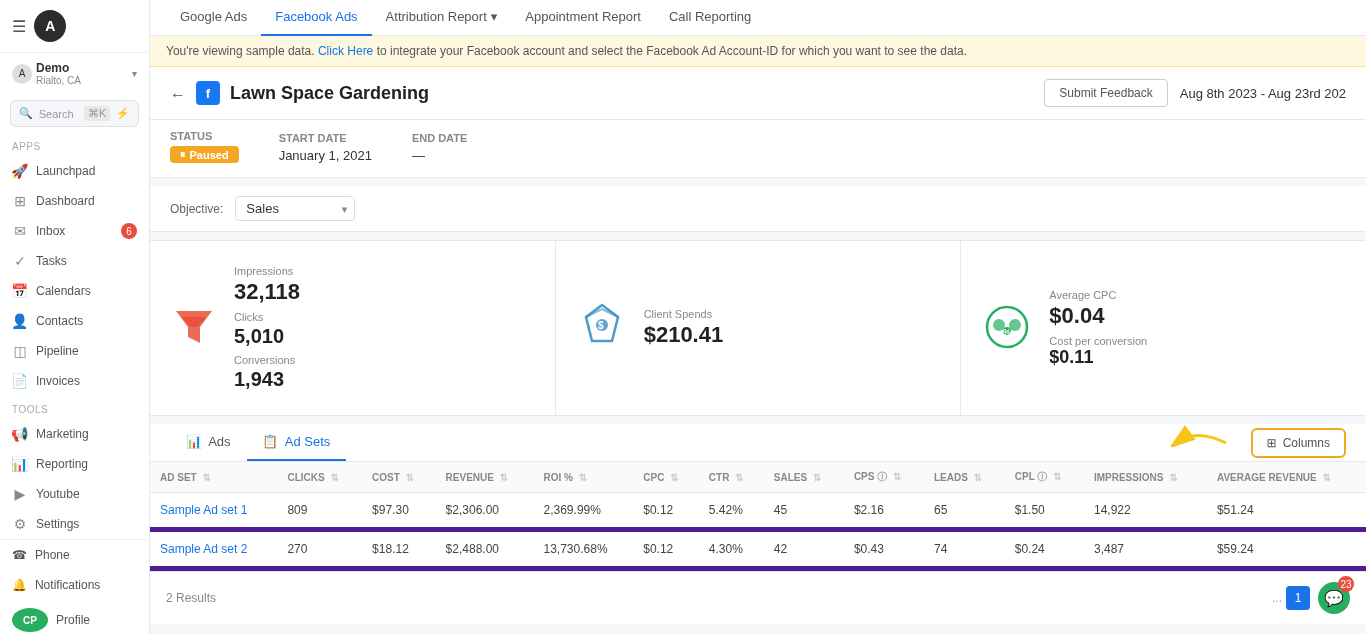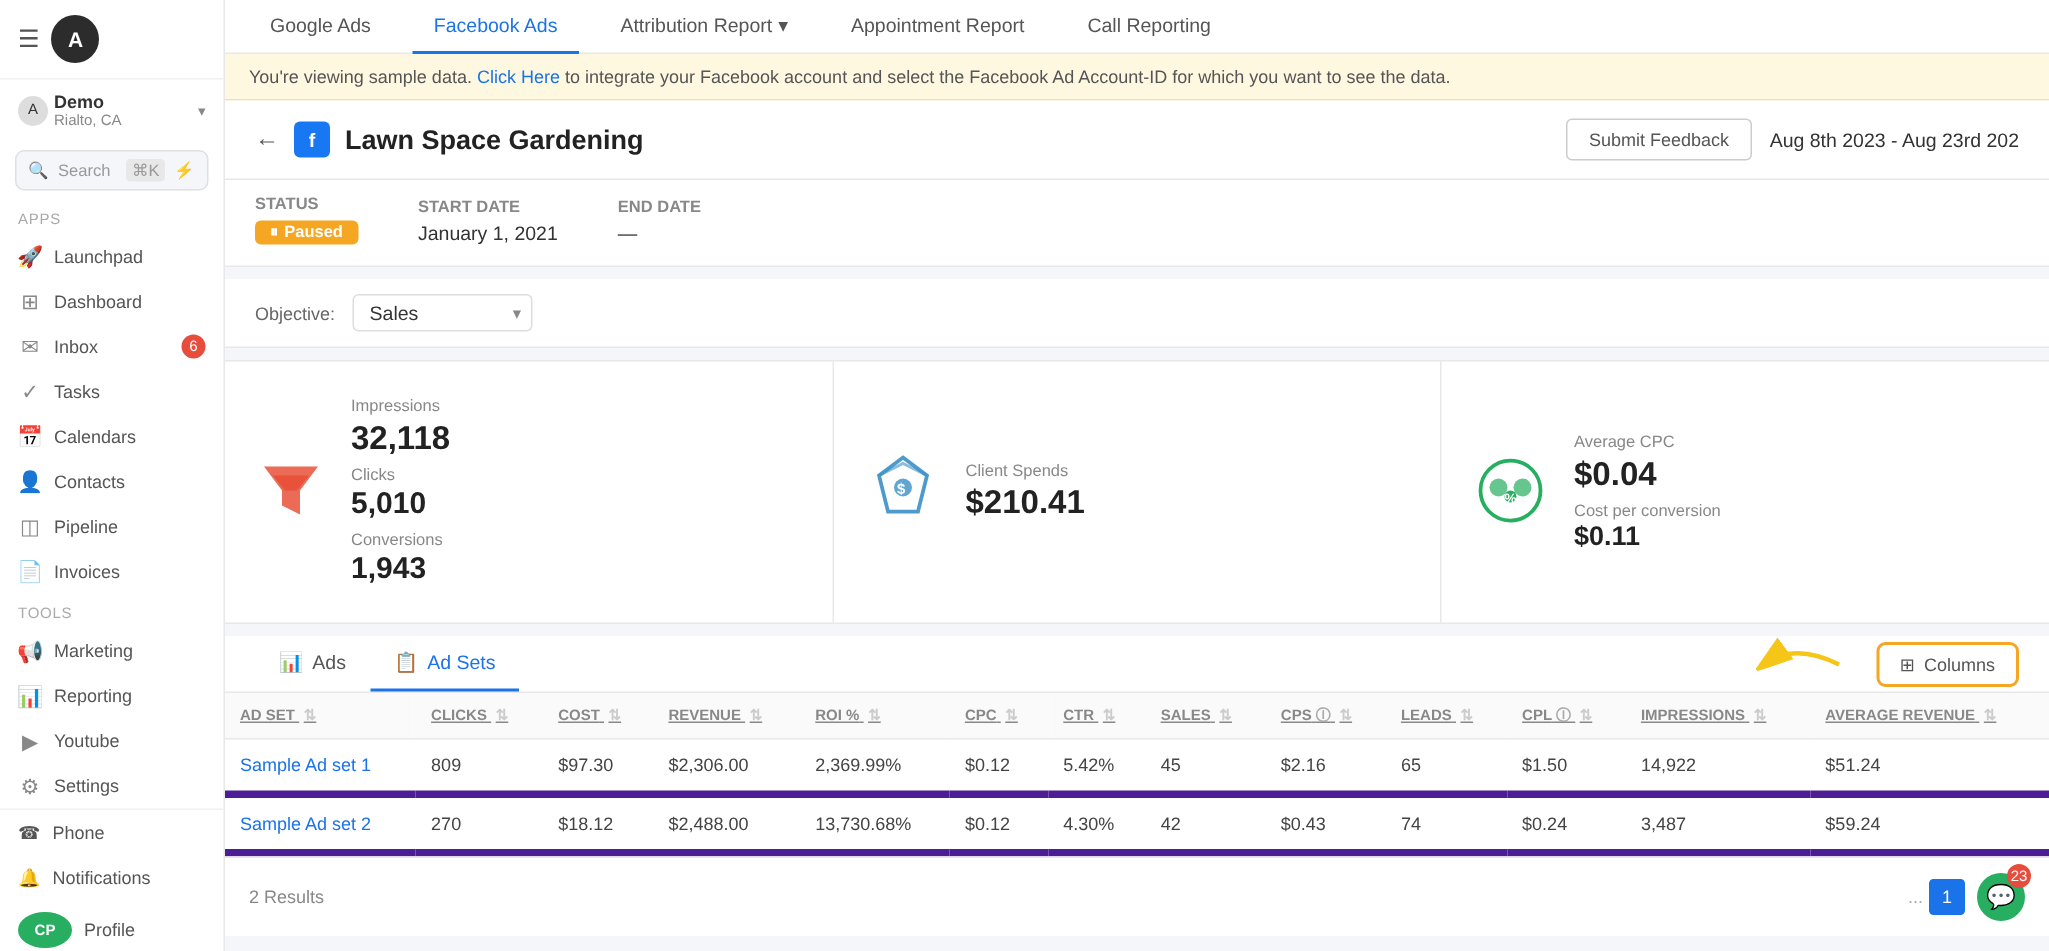--- a/index.html
+++ b/index.html
@@ -23,21 +23,21 @@
     .sidebar-bottom { margin-top: auto; border-top: 1px solid #f0f0f0; }
     .bottom-nav-item { display: flex; align-items: center; gap: 8px; padding: 8px 12px; cursor: pointer; font-size: 12px; color: #555; }
     .profile-icon { width: 36px; height: 24px; border-radius: 50%; background: #27ae60; color: #fff; display: flex; align-items: center; justify-content: center; font-size: 10px; font-weight: bold; }
     .unread-badge { background: #e74c3c; color: #fff; border-radius: 50%; width: 16px; height: 16px; font-size: 10px; display: flex; align-items: center; justify-content: center; margin-left: auto; }
 
     
     .main { flex: 1; display: flex; flex-direction: column; overflow: hidden; }
 
     
     .top-nav { background: #fff; border-bottom: 1px solid #e8e8e8; display: flex; align-items: center; padding: 0 16px; height: 36px; flex-shrink: 0; }
-    .nav-tabs { display: flex; gap: 14px; }
+    .nav-tabs { display: flex; gap: 0; }
     .nav-tab { padding: 0 14px; height: 36px; display: flex; align-items: center; font-size: 13px; color: #555; cursor: pointer; border-bottom: 2px solid transparent; white-space: nowrap; }
     .nav-tab.active { color: #1a73e8; border-bottom: 2px solid #1a73e8; font-weight: 500; }
     .nav-tab-dropdown { display: flex; align-items: center; gap: 4px; }
 
     
     .alert-bar { background: #fff8e1; border-bottom: 1px solid #ffe082; padding: 8px 16px; font-size: 12px; color: #555; text-align: left; flex-shrink: 0; }
     .alert-bar a { color: #1a73e8; cursor: pointer; }
 
     
     .content { flex: 1; overflow-y: auto; padding: 0; background: #f5f6fa; }
@@ -81,21 +81,21 @@
 
     
     .tabs-section { background: #fff; margin-top: 8px; }
     .tabs-header { display: flex; align-items: center; padding: 0 20px; border-bottom: 1px solid #e8e8e8; position: relative; }
     .tab-btn { padding: 10px 16px; font-size: 13px; color: #555; cursor: pointer; border-bottom: 2px solid transparent; display: flex; align-items: center; gap: 6px; }
     .tab-btn.active { color: #1a73e8; border-bottom: 2px solid #1a73e8; font-weight: 500; }
     .columns-btn { margin-left: auto; border: 2px solid #f5a623; border-radius: 6px; padding: 6px 14px; font-size: 12px; cursor: pointer; background: #fff; color: #555; display: flex; align-items: center; gap: 6px; font-weight: 500; }
 
     
     .data-table { width: 100%; border-collapse: collapse; font-size: 12px; }
-    .data-table th { padding: 8px 10px; text-align: left; font-size: 10px; font-weight: 700; color: #888; text-transform: uppercase; border-bottom: 1px solid #e8e8e8; background: #fafafa; white-space: nowrap; cursor: pointer; text-decoration: underline; }
+    .data-table th { padding: 8px 10px; text-align: left; font-size: 10px; font-weight: 700; color: #888; text-transform: uppercase; border-bottom: 1px solid #e8e8e8; background: #fafafa; white-space: nowrap; cursor: pointer; }
     .data-table th .sort-icon { color: #ccc; margin-left: 3px; }
     .data-table td { padding: 10px 10px; border-bottom: 5px solid #4c1d95; color: #444; }
     .ad-set-link { color: #1a73e8; cursor: pointer; font-weight: 500; }
     .table-footer { padding: 10px 16px; font-size: 12px; color: #888; display: flex; align-items: center; justify-content: space-between; background: #fff; border-top: 1px solid #e8e8e8; }
     .pagination { display: flex; align-items: center; gap: 4px; }
     .page-btn { width: 24px; height: 24px; display: flex; align-items: center; justify-content: center; border: 1px solid #ddd; border-radius: 3px; cursor: pointer; font-size: 12px; background: #fff; }
     .page-btn.active { background: #1a73e8; color: #fff; border-color: #1a73e8; }
     .chat-icon { width: 32px; height: 32px; background: #27ae60; border-radius: 50%; display: flex; align-items: center; justify-content: center; color: #fff; font-size: 16px; cursor: pointer; position: relative; }
     .info-icon { color: #aaa; font-size: 10px; cursor: help; }
   </style>

